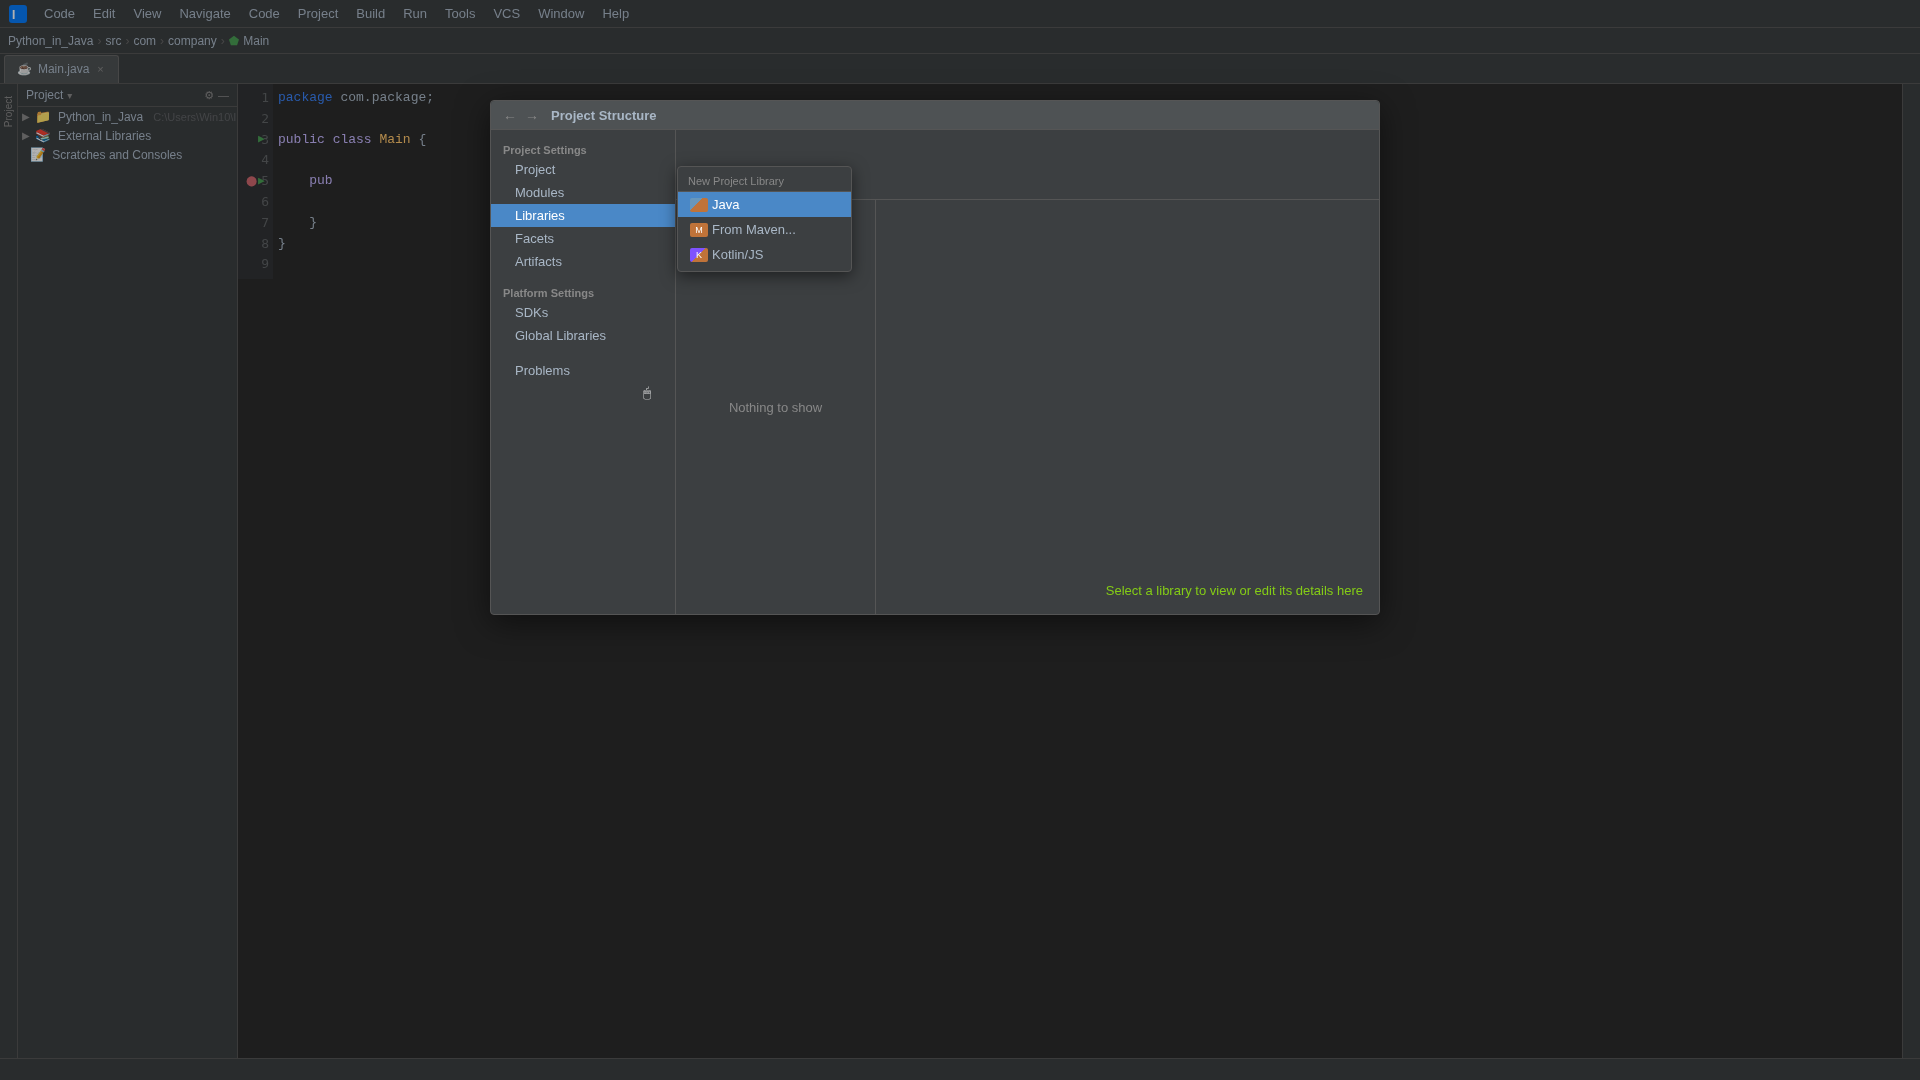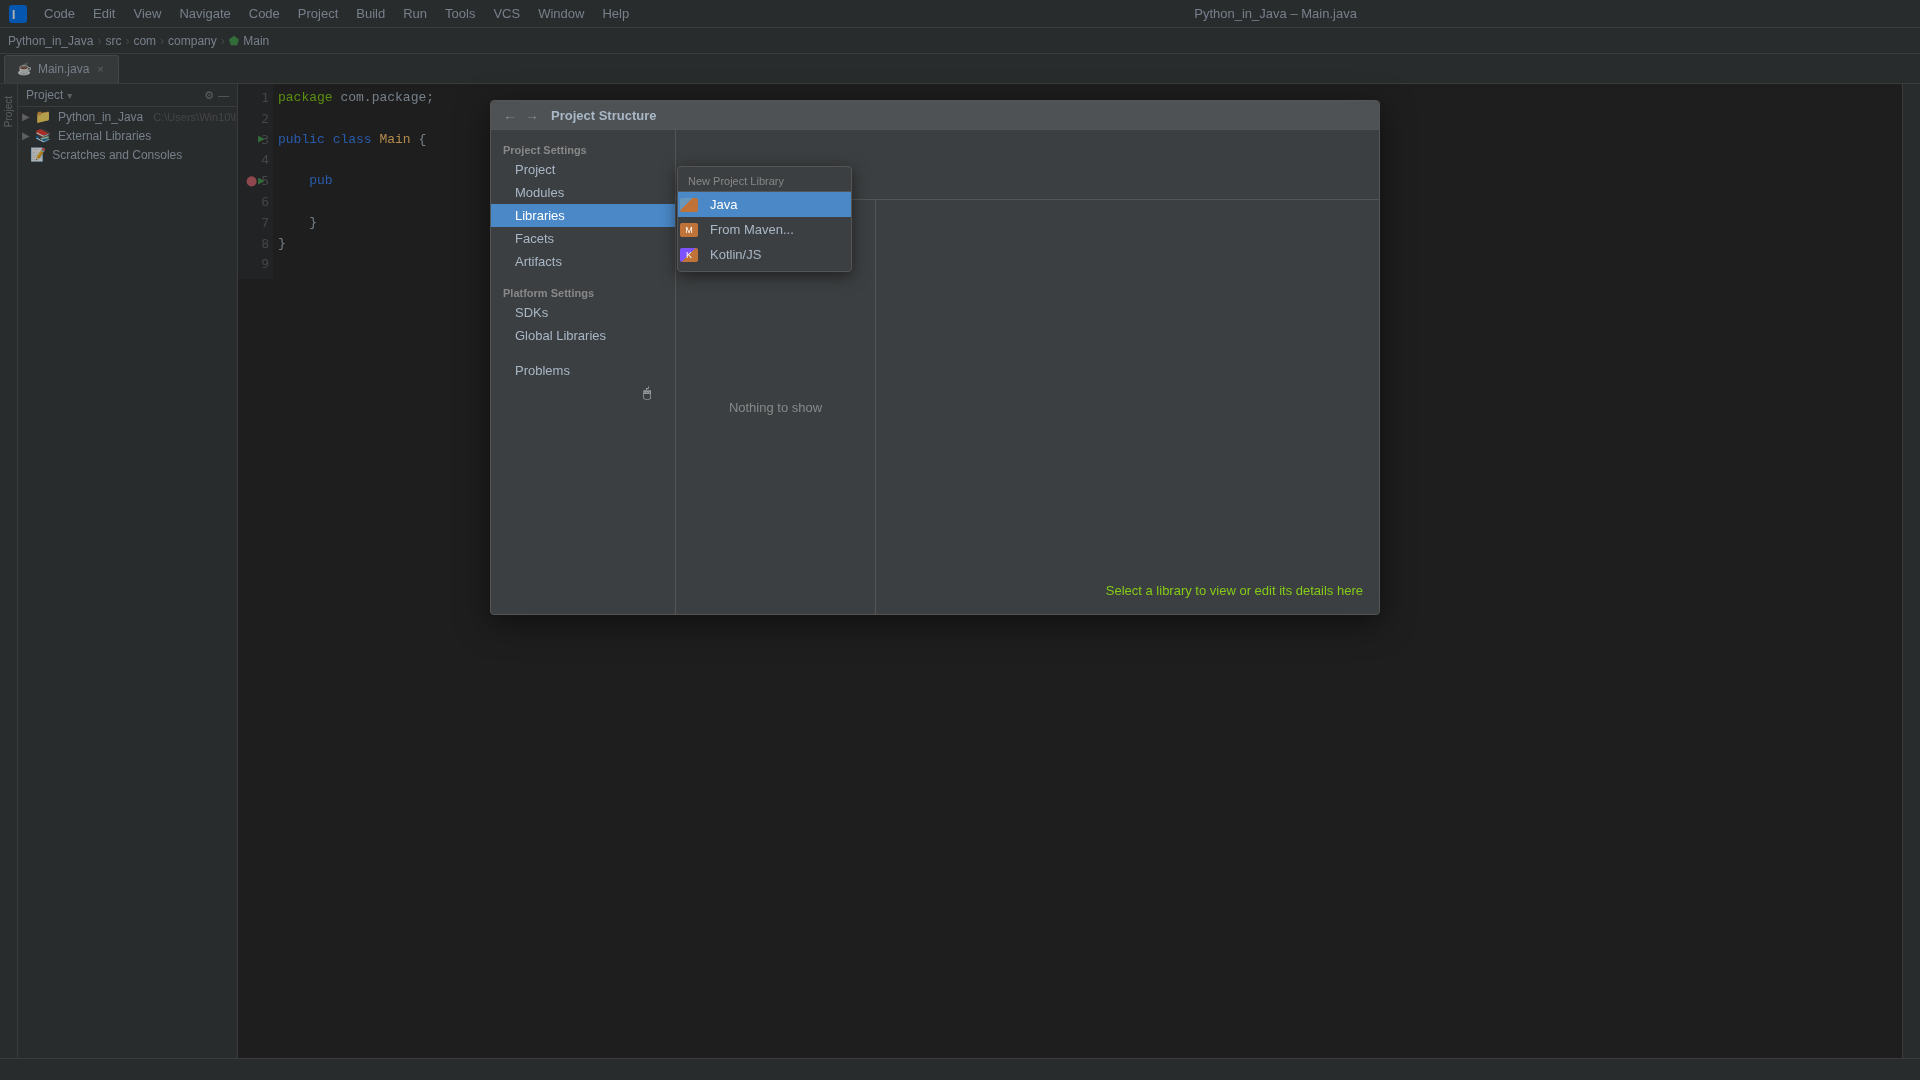--- a/index.html
+++ b/index.html
@@ -179,21 +179,21 @@
       left: 40px;
       top: 0;
       right: 0;
       padding: 4px 0;
       font-family: 'Courier New', monospace;
       font-size: 13px;
       line-height: 1.6;
       color: #a9b7c6;
     }
     .code-line { height: 20.8px; display: flex; align-items: center; }
-    .kw { color: #3b82f6; }
+    .kw { color: #c4b5fd; }
 
     
     .overlay {
       position: absolute;
       top: 0; left: 0; right: 0; bottom: 0;
       background: rgba(0,0,0,0.3);
       z-index: 10;
     }
 
     
@@ -325,22 +325,22 @@
     .dropdown-label {
       padding: 4px 10px;
       font-size: 11px;
       color: #888;
       border-bottom: 1px solid #555;
       margin-bottom: 0;
     }
     .dropdown-item {
       display: flex;
       align-items: center;
-      gap: 12px;
-      padding: 5px 2px;
+      gap: 4px;
+      padding: 5px 12px;
       font-size: 13px;
       color: #a9b7c6;
       cursor: pointer;
     }
     .dropdown-item.highlighted {
       background: #4a88c7;
       color: #fff;
     }
 
     
@@ -381,21 +381,20 @@
   <div class="menu-item">View</div>
   <div class="menu-item">Navigate</div>
   <div class="menu-item">Code</div>
   <div class="menu-item">Project</div>
   <div class="menu-item">Build</div>
   <div class="menu-item">Run</div>
   <div class="menu-item">Tools</div>
   <div class="menu-item">VCS</div>
   <div class="menu-item">Window</div>
   <div class="menu-item">Help</div>
-  <div class="title-center">Python_in_Java – Main.java</div>
 </div>
 
 <div class="breadcrumb-bar">
   <div class="breadcrumb-item">
     <span>Python_in_Java</span>
   </div>
   <span class="breadcrumb-sep">›</span>
   <div class="breadcrumb-item">
     <span>src</span>
   </div>
@@ -466,21 +465,21 @@
       <div>4</div>
       <div>5</div>
       <div>6</div>
       <div>7</div>
       <div>8</div>
       <div>9</div>
     </div>
 
     <div class="code-content">
       <div class="code-line">
-        <span style="color:#84cc16;">package</span>&nbsp;<span>com.package;</span>
+        <span style="color:#3b82f6;">package</span>&nbsp;<span>com.package;</span>
       </div>
       <div class="code-line">&nbsp;</div>
       <div class="code-line" style="position:relative;">
         <span style="position:absolute;left:-20px;color:#499c54;font-size:11px;">▶</span>
         <span class="kw">public</span>&nbsp;<span class="kw">class</span>&nbsp;<span style="color:#ffc66d;">Main</span>&nbsp;{
       </div>
       <div class="code-line">&nbsp;</div>
       <div class="code-line" style="position:relative;">
         <span style="position:absolute;left:-20px;color:#499c54;font-size:11px;">▶</span>
         <span style="position:absolute;left:-32px;color:#cc666e;font-size:10px;">⬤</span>

